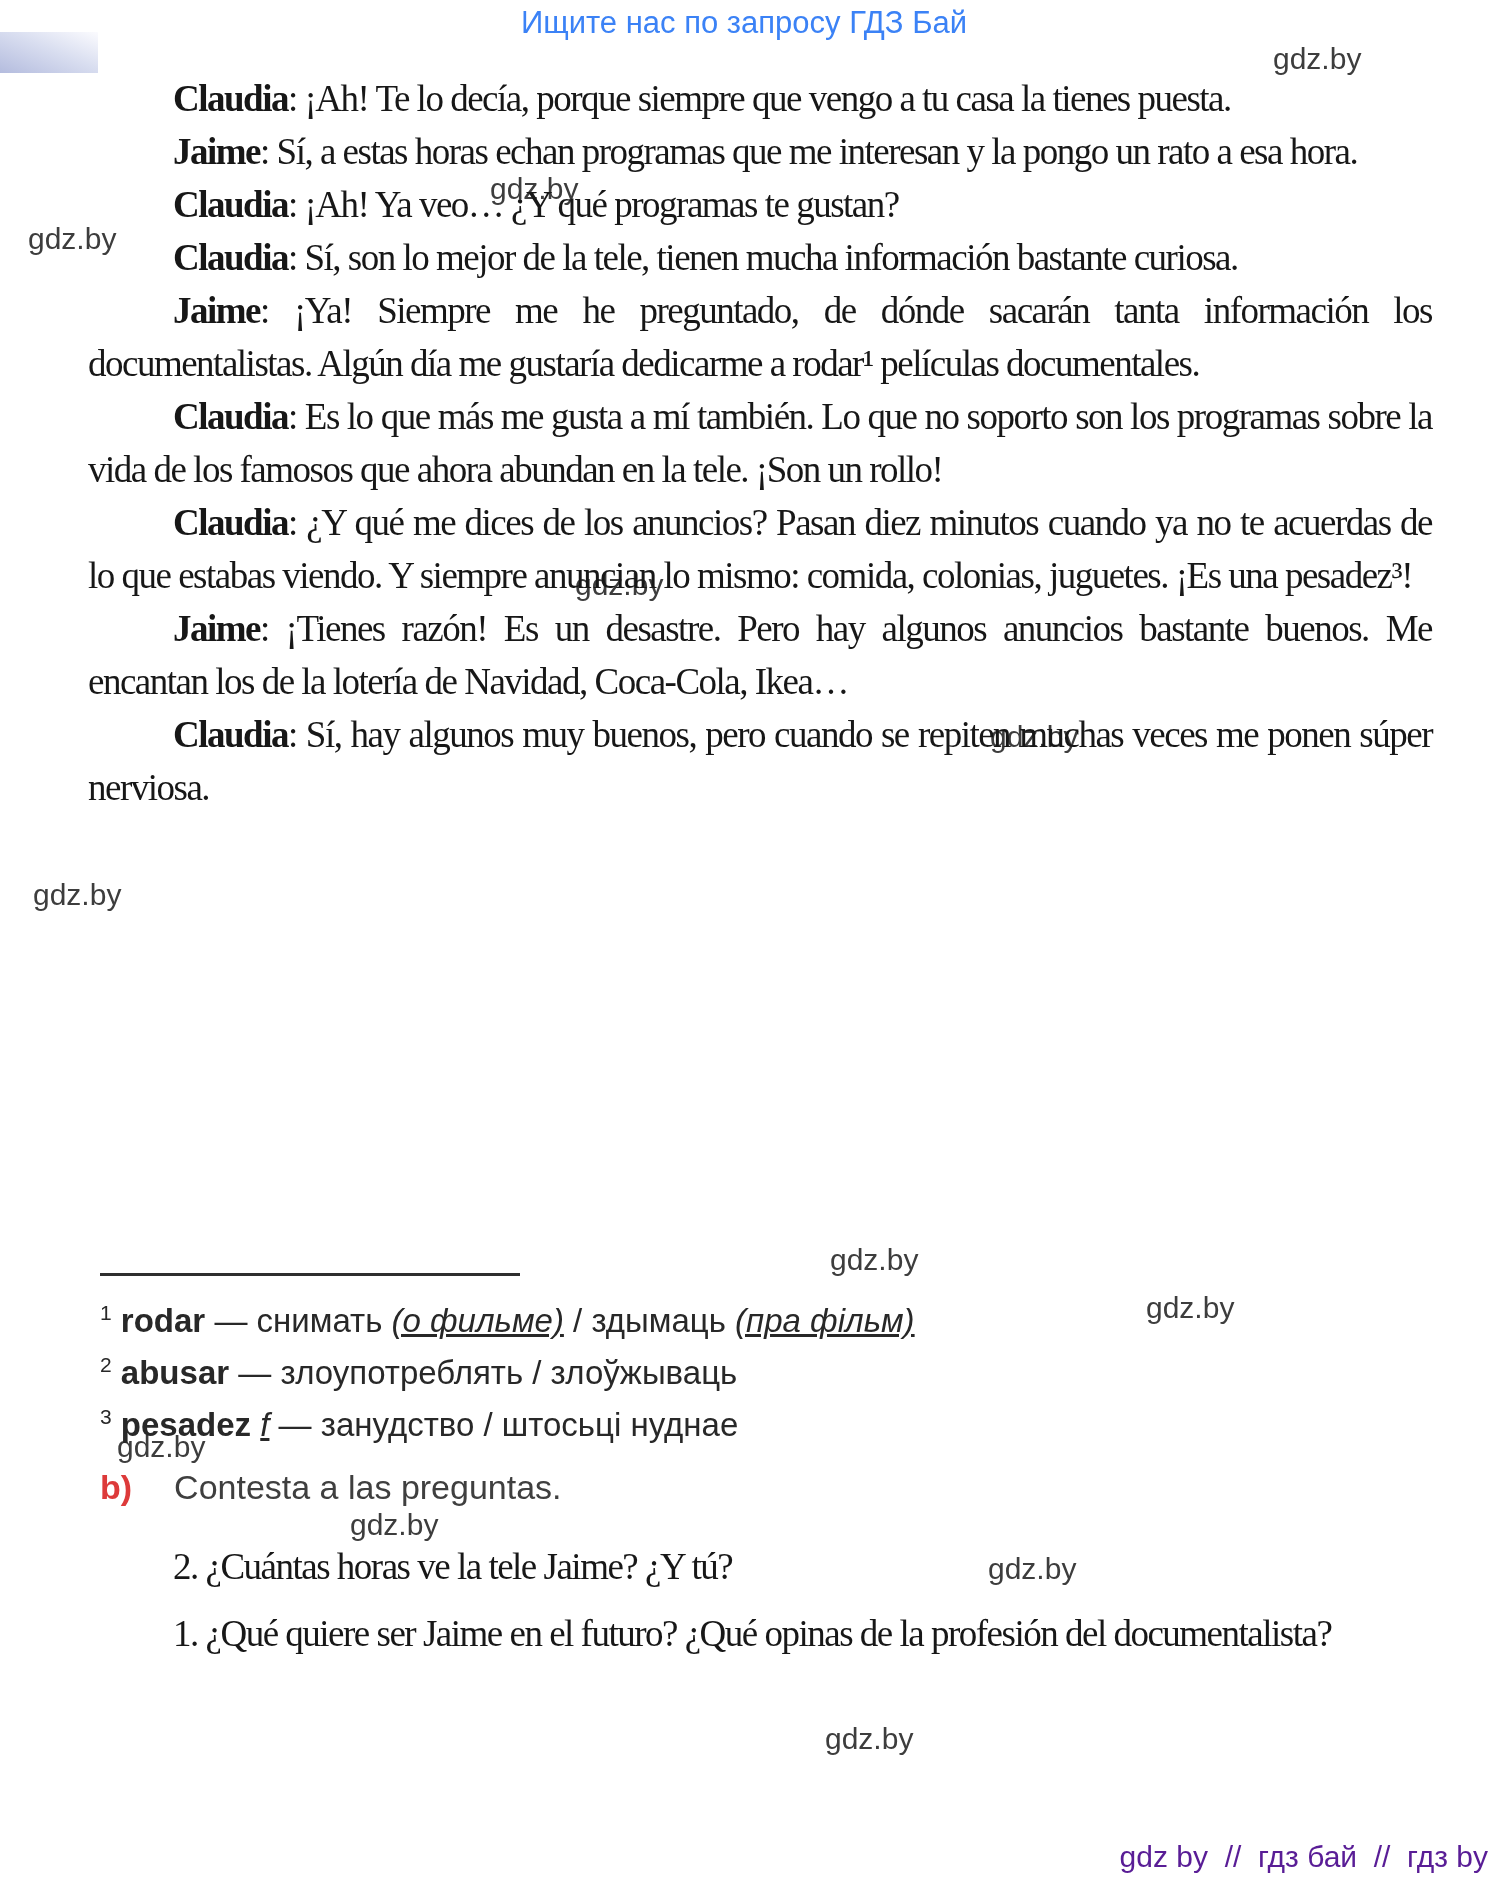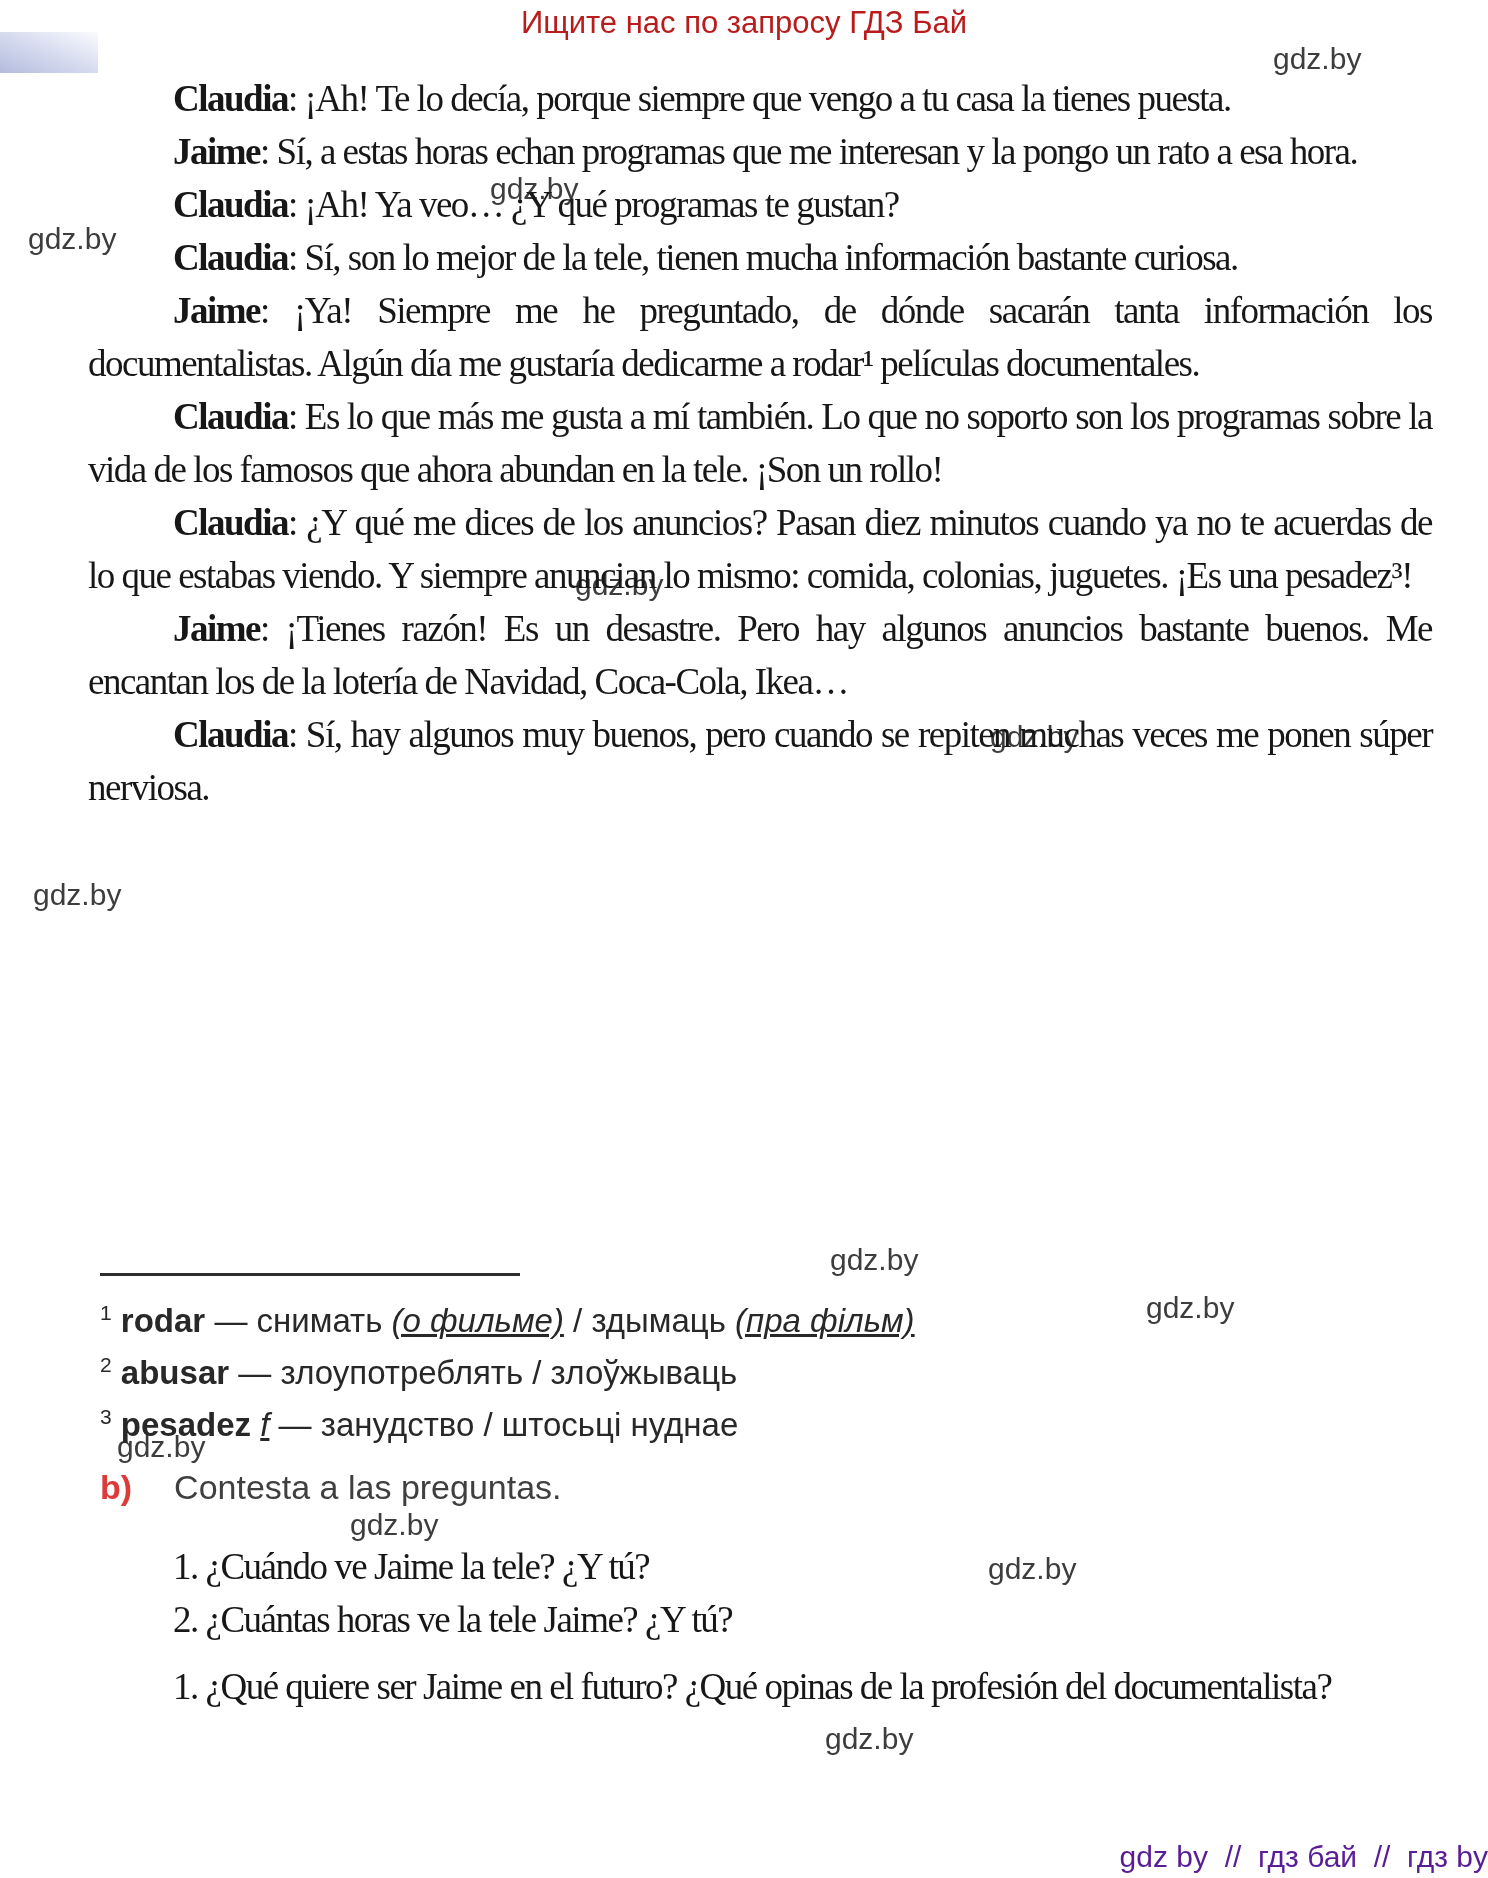--- a/index.html
+++ b/index.html
@@ -2,21 +2,21 @@
 <html><head>
 <meta charset="utf-8">
 <style>
   html,body { margin:0; padding:0; background:#ffffff; }
   .page {
     position:relative; width:1488px; height:1878px; background:#ffffff;
     overflow:hidden; font-family:"Liberation Sans", sans-serif;
   }
   .top-banner {
     position:absolute; top:5px; left:0; width:100%; text-align:center;
-    font-size:31px; color:#b91c1c; letter-spacing:0px;
+    font-size:31px; color:#3b82f6; letter-spacing:0px;
   }
   .corner-rect {
     position:absolute; left:0; top:32px; width:98px; height:41px;
     background:linear-gradient(to top right, #b4bcde 0%, #d9def0 55%, #fbfbfe 100%);
   }
   .wm {
     position:absolute; font-size:30px; color:#3d3d3d;
     font-family:"Liberation Sans", sans-serif; white-space:nowrap;
   }
   .dialogue {
@@ -114,20 +114,19 @@
       <span>— занудство / штосьці нуднае</span>
       <i></i>
       <span></span>
       <i></i>
     </p>
   </div>
 
   <div class="task"><span class="task-label">b)</span><span class="task-text">Contesta a las preguntas.</span></div>
 
   <div class="questions">
-    <p class="q">1. ¿Cuándo ve Jaime la tele? ¿Y tú?</p>
     <p class="q">2. ¿Cuántas horas ve la tele Jaime? ¿Y tú?</p>
     <p class="q q-gap">1. ¿Qué quiere ser Jaime en el futuro? ¿Qué opinas de la profesión del documentalista?</p>
   </div>
 
   <div class="bottom-banner">gdz by  //  гдз бай  //  гдз by</div>
 
 </div>
 
 </body></html>

